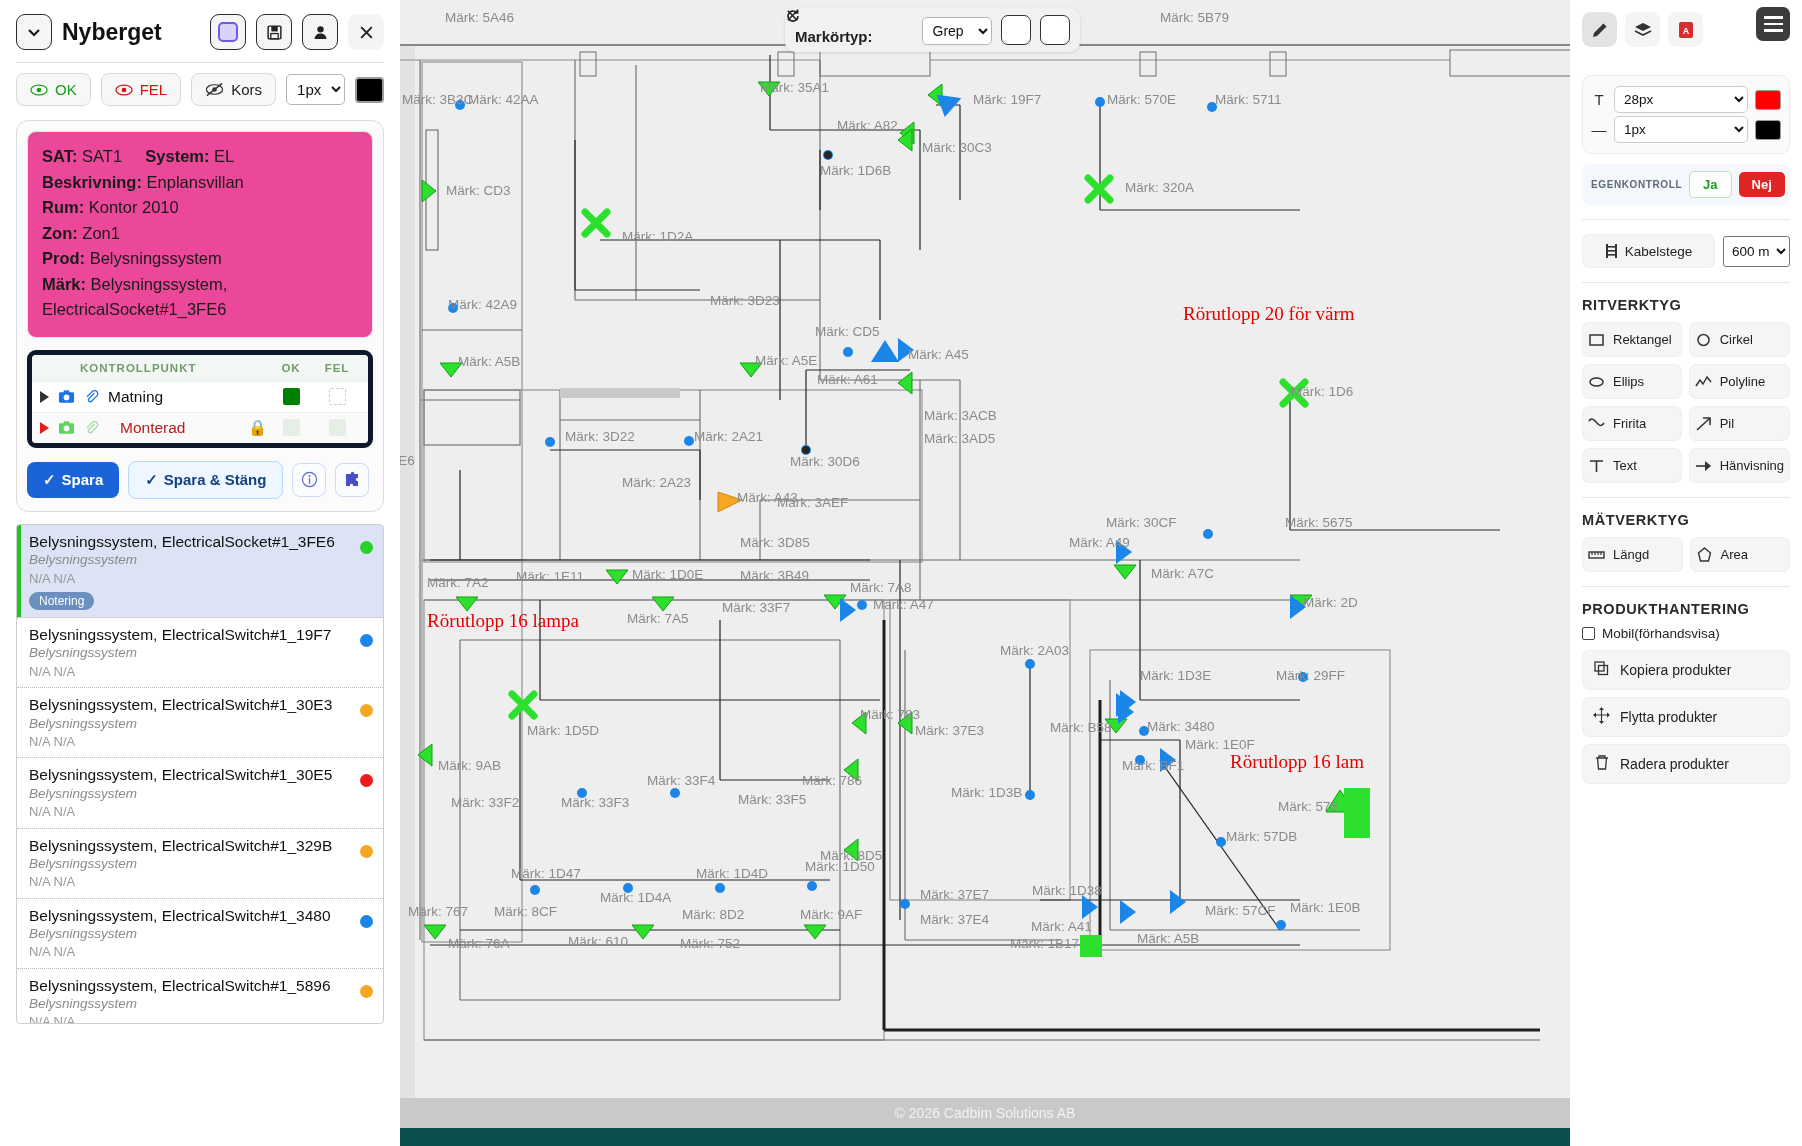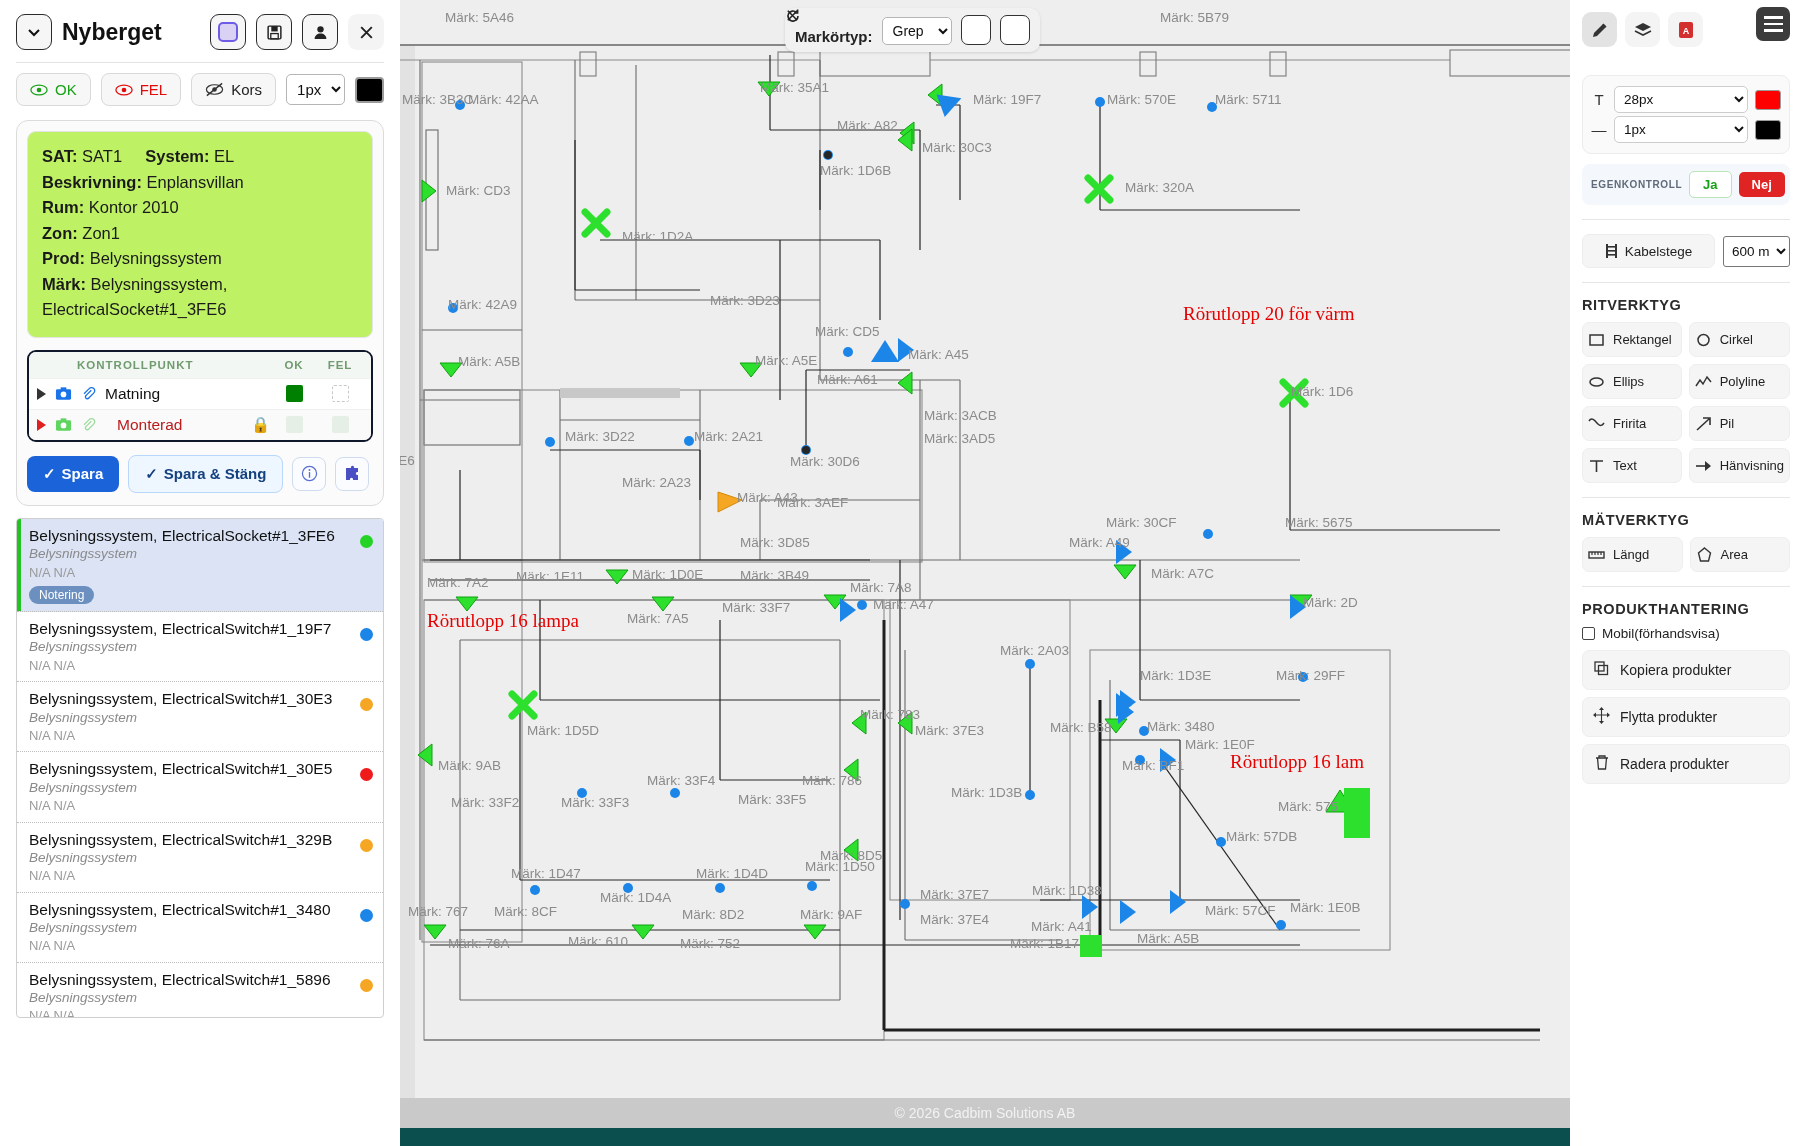--- a/index.html
+++ b/index.html
@@ -58,29 +58,29 @@
     border: 2px solid #9b9b9b; border-radius: 4px;
   }
 
   
   .info-card {
     margin: 14px 16px 0 16px;
     border: 1px solid #dcdcdc; border-radius: 12px;
     background: #fbfbfb; padding: 10px 10px 12px 10px;
   }
   .info-inner {
-    border: 1px solid #e4e4e4; border-radius: 9px; background: #bef264;
+    border: 1px solid #e4e4e4; border-radius: 9px; background: #ec4899;
     padding: 12px 14px 14px 14px;
   }
   .info-line { font-size: 16.5px; color: #1a1a1a; line-height: 1.55; }
   .info-line b { font-weight: bold; }
   .info-line .gap { display: inline-block; width: 14px; }
 
   .kp-table {
-    margin-top: 12px; border: 2px solid #0f172a; border-radius: 9px;
+    margin-top: 12px; border: 5px solid #0f172a; border-radius: 9px;
     background: #fff; overflow: hidden;
   }
   .kp-head {
     display: flex; align-items: center;
     background: #f3f7f3; padding: 7px 8px;
     font-size: 11.5px; font-weight: bold; letter-spacing: 1px;
     color: #6f9b6f;
   }
   .kp-head .c1 { flex: 1; padding-left: 40px; }
   .kp-head .c2 { width: 46px; text-align: center; }
@@ -738,21 +738,21 @@
         </g>
       <g id="canvas-red-notes">
           <text x="783" y="320" class="clabel-red">Rörutlopp 20 för värm</text>
           <text x="27" y="627" class="clabel-red">Rörutlopp 16 lampa</text>
           <text x="830" y="768" class="clabel-red">Rörutlopp 16 lam</text>
         </g>
     </svg>
 
     <div class="marker-toolbar">
       <span class="lbl">Markörtyp:</span>
-      <select class="sel-sm" style="font-size:14px;padding:4px 6px;" id="mt-sel"><option>Grep</option><option>Punkt</option><option>Linje</option></select>
+      <select class="sel-sm" style="font-size:14px;padding:4px 6px;margin-left:40px;" id="mt-sel"><option>Grep</option><option>Punkt</option><option>Linje</option></select>
       <div class="mt-btn">
         <svg width="16" height="16" viewBox="0 0 16 16">
             <path d="M13 8a5 5 0 11-1.6-3.6" fill="none" stroke="#222" stroke-width="1.6"></path>
             <path d="M12.6 1.6v3.4H9.2" fill="none" stroke="#222" stroke-width="1.6"></path>
           </svg>
       </div>
       <div class="mt-btn">
         <svg width="15" height="15" viewBox="0 0 16 16">
             <path d="M3 3l10 10M13 3L3 13" stroke="#222" stroke-width="1.6"></path>
           </svg>

